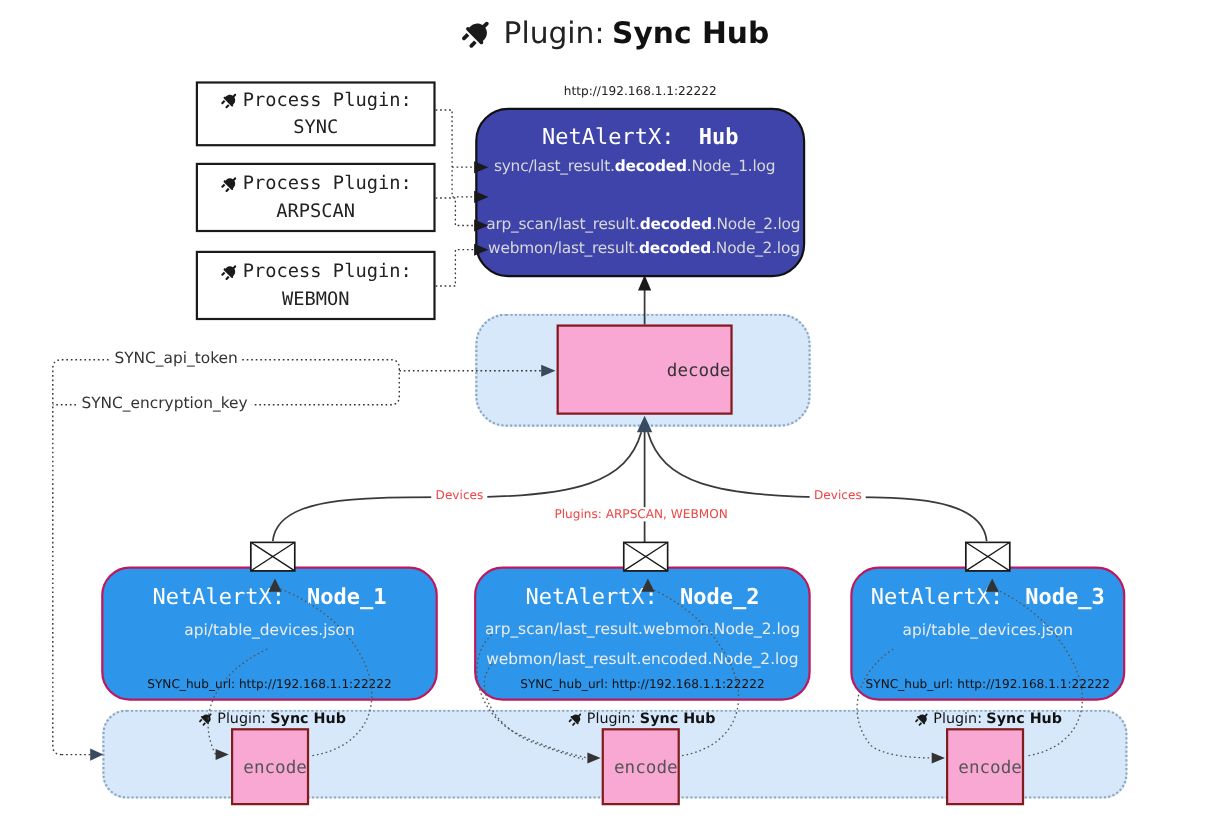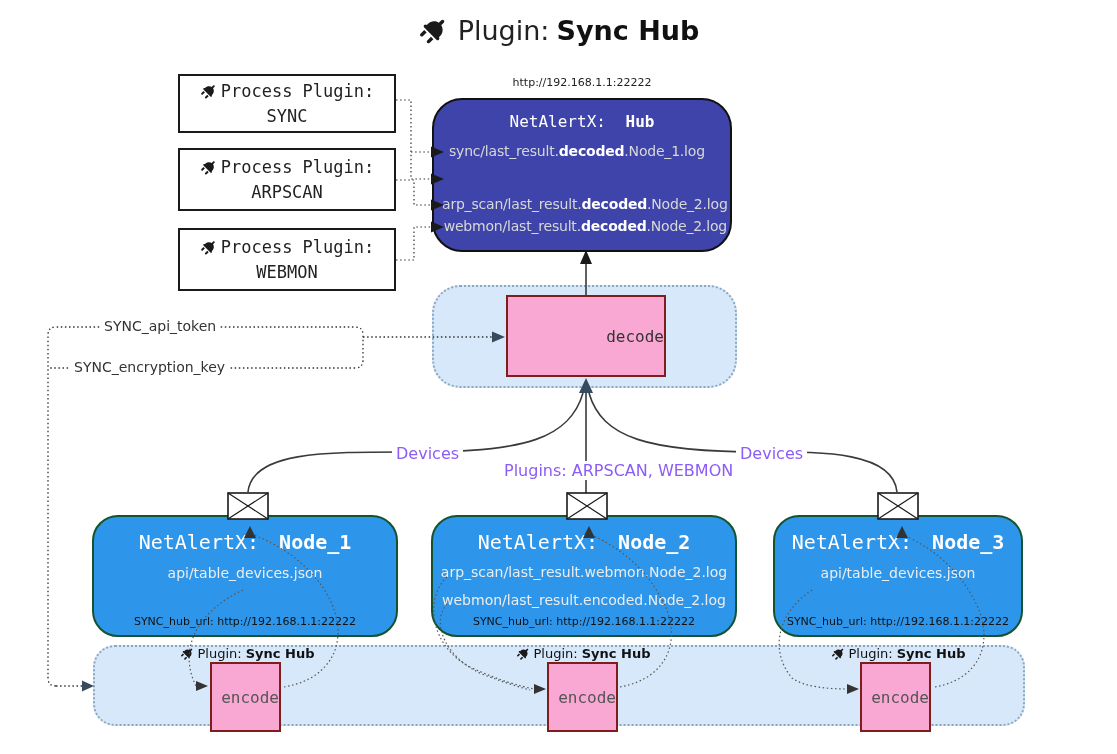--- a/index.html
+++ b/index.html
@@ -28,39 +28,39 @@
         display:flex;flex-direction:column;align-items:center;justify-content:center;
         font-size:17px;color:#222;line-height:1.45;}
   .pbox .r1{display:flex;align-items:center;}
   .pbox .plug{width:18px;height:18px;margin-right:3px;}
 
   
   .hub-url{left:432px;top:76px;width:300px;text-align:center;font-size:11px;color:#222;}
   .hub{left:432px;top:98px;width:300px;height:154px;background:var(--hub-fill);
        border:2px solid #111;border-radius:30px;}
   .hub-title{position:absolute;top:12px;left:0;width:100%;text-align:center;color:#fff;
-             font-size:16px;}
+             font-size:20px;}
   .hub-title b,.node-title b{font-weight:700;}
   .hub-line{position:absolute;left:15px;width:285px;height:20px;font-size:14px;color:#D8D8D8;
             letter-spacing:-0.2px;white-space:nowrap;}
   .hub-line b{color:#fff;}
 
   
   .panel{background:var(--panel-fill);border:2px dotted var(--panel-border);}
   .decode-panel{left:432px;top:285px;width:305px;height:103px;border-radius:28px;}
   .iobox{background:#f9a8d4;border:2px solid #7f1d1d;display:flex;align-items:center;justify-content:flex-end;}
   .decode-box{left:506px;top:295px;width:160px;height:82px;font-size:16px;color:#333;}
   .encode-box{width:71px;height:70px;top:662px;font-size:16px;color:#555;}
 
   
-  .linelabel{background:#fff;padding:0 4px;font-size:16px;color:#8b5cf6;white-space:nowrap;}
+  .linelabel{background:#fff;padding:0 4px;font-size:11px;color:#ef4444;white-space:nowrap;}
   .toklabel{background:#fff;padding:0 4px;font-size:14px;color:#333;white-space:nowrap;}
 
   
-  .node{top:515px;height:122px;background:var(--node-fill);border:2px solid #14532d;border-radius:26px;}
+  .node{top:515px;height:122px;background:var(--node-fill);border:2px solid #be185d;border-radius:26px;}
   .node-title{position:absolute;top:13px;left:0;width:100%;text-align:center;color:#fff;font-size:20px;}
   .node-line{position:absolute;left:0;width:100%;text-align:center;font-size:14px;color:#ECECEC;
              white-space:nowrap;}
   .node-url{position:absolute;bottom:7px;left:0;width:100%;text-align:center;font-size:11px;color:#111;}
 
   
   .band{left:93px;top:645px;width:932px;height:81px;border-radius:22px;}
   .bandlabel{top:646px;width:200px;display:flex;align-items:center;justify-content:center;
              font-size:13px;color:#111;}
   .bandlabel .plug{width:15px;height:15px;margin-right:3px;}

